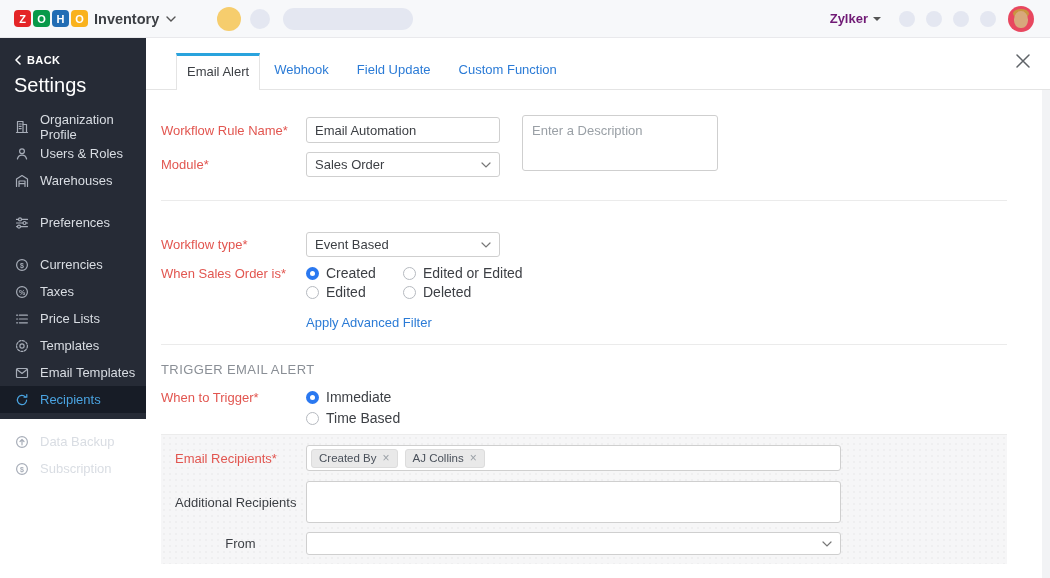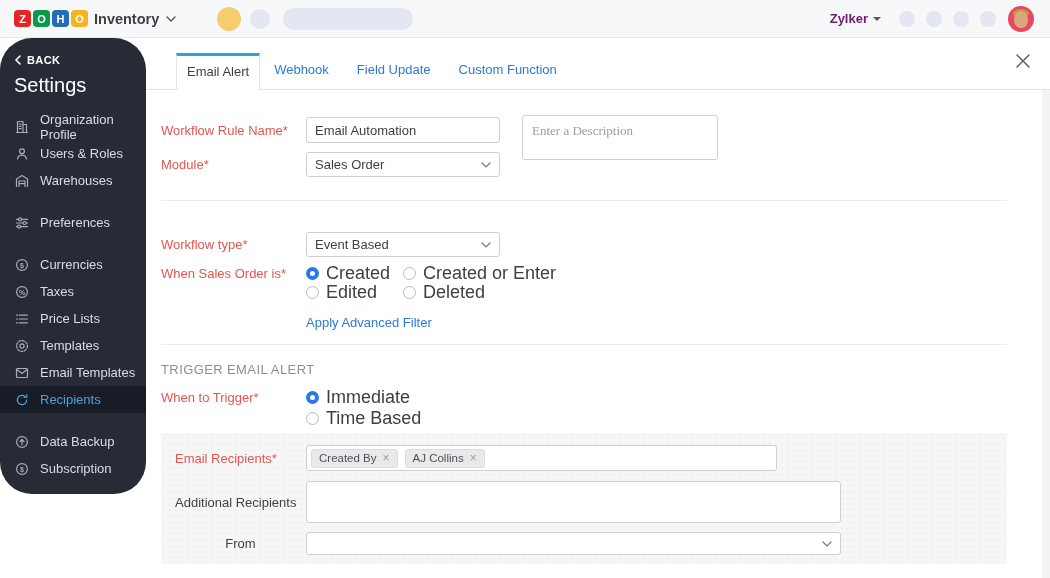--- a/index.html
+++ b/index.html
@@ -25,22 +25,22 @@
   .org::after { content:""; margin-left:5px; border:4px solid transparent; border-top-color:#555; margin-top:4px; }
   .tb-dots { display:flex; gap:11px; margin-right:12px; }
   .tb-dots .dot { width:16px; height:16px; }
   .avatar { width:26px; height:26px; border-radius:50%; background:#e8475f; position:relative; overflow:hidden; }
   .avatar::after { content:""; position:absolute; left:6px; top:5px; width:14px; height:17px;
     border-radius:50% 50% 45% 45%; background:#d8a87c; }
   .avatar::before { content:""; position:absolute; left:5px; top:3px; width:16px; height:9px;
     border-radius:50%; background:#c9953f; }
 
   
-  .sidebar { position:absolute; left:0; top:38px; width:146px; height:456px;
-    background:#262b36; color:#d9dde3;border-radius:32px; }
+  .sidebar { position:absolute; left:0; top:38px; width:146px; height:381px;
+    background:#262b36; color:#d9dde3; }
   .back { display:flex; align-items:center; gap:5px; padding:16px 0 0 14px;
     color:#fff; font-size:11px; font-weight:bold; letter-spacing:.4px; cursor:pointer; }
   .settings-title { padding:8px 14px 16px; color:#fff; font-size:20px; }
   .nav-item { height:27px; display:flex; align-items:center; gap:10px;
     padding-left:14px; font-size:13px; cursor:pointer; }
   .nav-item .nav-icon { width:16px; height:16px; display:flex; color:#a7adb8; flex:none; }
   .nav-item.gap-top { margin-top:15px; }
   .nav-item.selected { background:#171c26; color:#4aa3e0; }
   .nav-item.selected .nav-icon { color:#4aa3e0; }
   .nav-icon svg { width:16px; height:16px; stroke:currentColor; fill:none;
@@ -61,53 +61,53 @@
 
   .content { position:relative; height:488px; padding:0 43px 0 15px; overflow:hidden; }
   .frow { display:flex; align-items:center; }
   .flabel { width:145px; flex:none; font-size:13px; color:#3c3f44; }
   .flabel.req { color:#e25650; }
   .text-input { width:194px; height:26px; border:1px solid #cfcfcf; border-radius:3px;
     padding:0 8px; font-size:13px; color:#3c3f44; font-family:inherit; background:#fff; }
   .selectbox { width:194px; height:25px; border:1px solid #cfcfcf; border-radius:3px;
     background:#fff; display:flex; align-items:center; justify-content:space-between;
     padding:0 8px; font-size:13px; color:#3c3f44; cursor:pointer; }
-  .desc-textarea { position:absolute; left:376px; top:25px; width:196px; height:45px;
+  .desc-textarea { position:absolute; left:376px; top:25px; width:196px; height:56px;
     border:1px solid #cfcfcf; border-radius:3px; padding:7px 9px; font-size:13px;
-    color:#3c3f44; font-family:Liberation Serif, serif; resize:none; }
+    color:#3c3f44; font-family:Liberation Sans, sans-serif; resize:none; }
   .desc-textarea::placeholder, .text-input::placeholder { color:#9aa0a6; }
   .divider { border:none; border-top:1px solid #ebebeb; height:0; }
 
   .row-name { margin-top:27px; }
   .row-module { margin-top:9px; }
   .div1 { margin-top:23px; }
   .row-wtype { margin-top:31px; }
   .row-events { margin-top:9px; align-items:flex-start; }
   .radio-grid { display:grid; grid-template-columns:97px auto; row-gap:5px; }
   .row-link { margin-top:14px; margin-left:145px; height:16px; }
   .link { font-size:13px; color:#2b7bd6; cursor:pointer; }
   .div2 { margin-top:15px; }
   .section-heading { margin-top:17px; font-size:13px; color:#8a8f96; letter-spacing:.4px; }
   .row-trigger { margin-top:13px; align-items:flex-start; }
   .radio-stack { display:flex; flex-direction:column; gap:7px; }
 
-  .radio { display:flex; align-items:center; gap:7px; font-size:18px; color:#3c3f44;
+  .radio { display:flex; align-items:center; gap:7px; font-size:14px; color:#3c3f44;
     cursor:pointer; height:14px; }
   .rb { width:13px; height:13px; border-radius:50%; border:1px solid #b6bac0;
     background:#fff; position:relative; flex:none; }
   .radio.checked .rb { border:none; background:#2a78f0; }
   .radio.checked .rb::after { content:""; position:absolute; left:4px; top:4px;
     width:5px; height:5px; border-radius:50%; background:#fff; }
 
   .panel { margin-top:9px; width:846px; height:130px; background:#f6f6f7;
     border-top:1px solid #ececec;
     background-image:radial-gradient(#efeff0 1px, transparent 1px); background-size:6px 6px;
     padding:10px 0 0 14px; }
   .panel .flabel { width:131px; }
-  .chip-box { width:471px; height:26px; border:1px solid #cfcfcf; border-radius:3px;
+  .chip-box { width:535px; height:26px; border:1px solid #cfcfcf; border-radius:3px;
     background:#fff; display:flex; align-items:center; padding:0 4px; cursor:text; }
   .chip { background:#e9e9e9; border:1px solid #dcdcdc; border-radius:3px; height:19px;
     display:inline-flex; align-items:center; gap:6px; padding:0 7px; margin-right:7px;
     font-size:11.5px; color:#49505a; }
   .chip-x { color:#9aa0a6; font-size:12px; line-height:1; cursor:pointer; }
   .chip-x::after { content:"×"; }
   .addl-textarea { width:535px; height:42px; border:1px solid #cfcfcf; border-radius:3px;
     padding:6px 9px; font-size:13px; color:#3c3f44; font-family:inherit; resize:none; background:#fff; }
   .row-addl { margin-top:10px; }
   .row-from { margin-top:9px;text-align:center; }
@@ -321,21 +321,21 @@
 
     <div class="frow row-events">
       <span class="flabel req">When Sales Order is*</span>
       <div class="radio-grid">
         <div class="radio checked">
           <span class="rb"></span>
           <span>Created</span>
         </div>
         <div class="radio">
           <span class="rb"></span>
-          <span>Created or Enter</span>
+          <span>Edited or Edited</span>
         </div>
         <div class="radio">
           <span class="rb"></span>
           <span>Edited</span>
         </div>
         <div class="radio">
           <span class="rb"></span>
           <span>Deleted</span>
         </div>
       </div>

